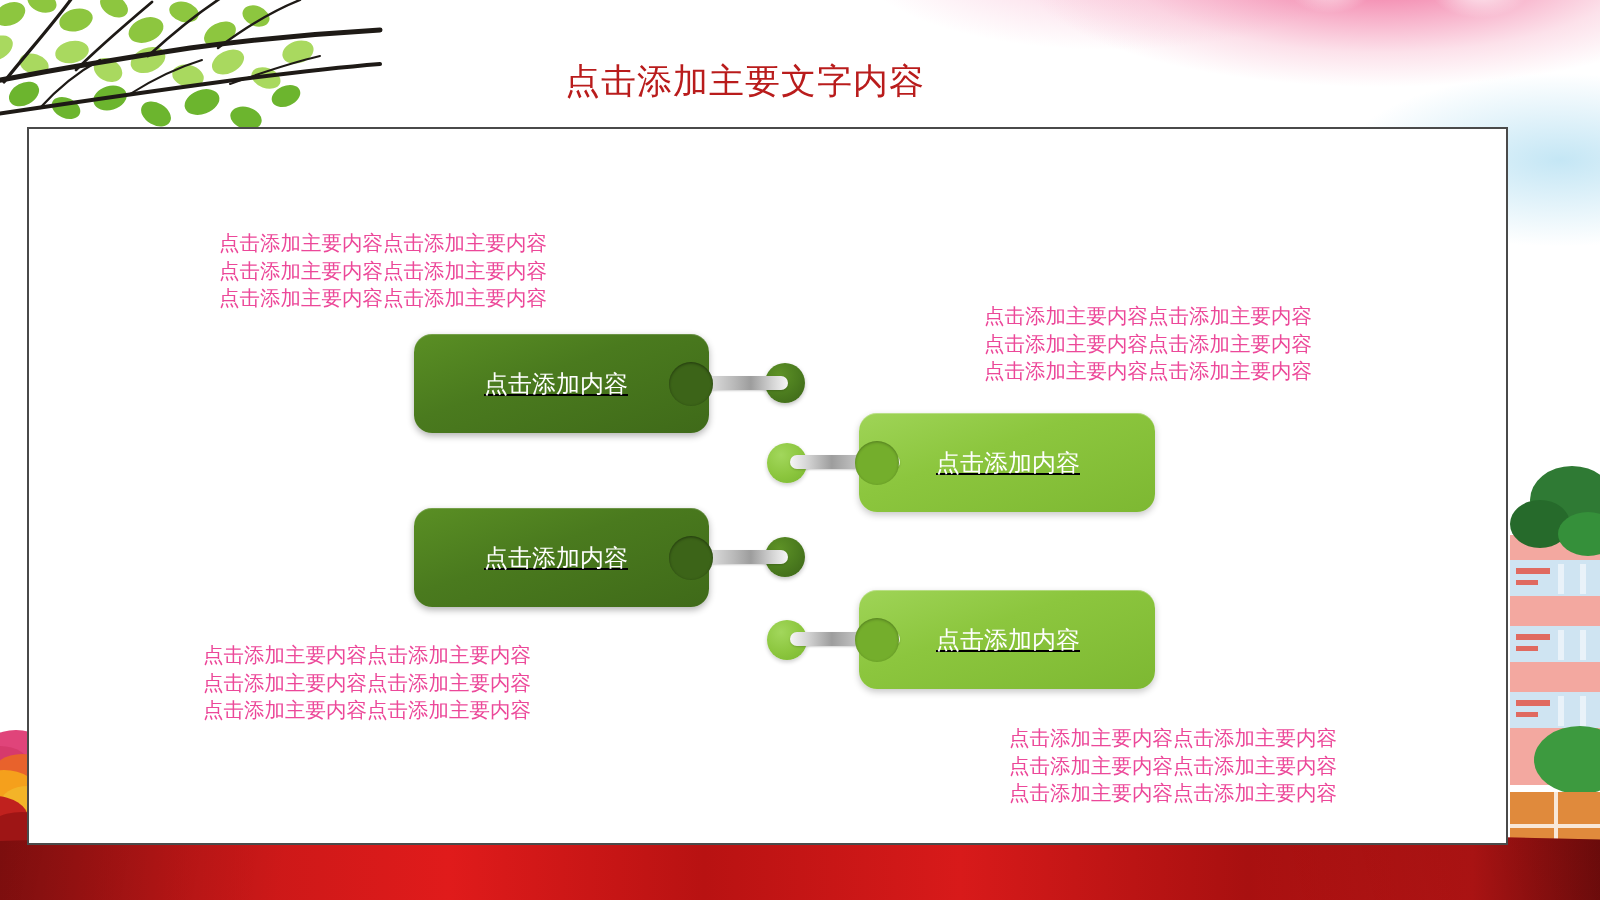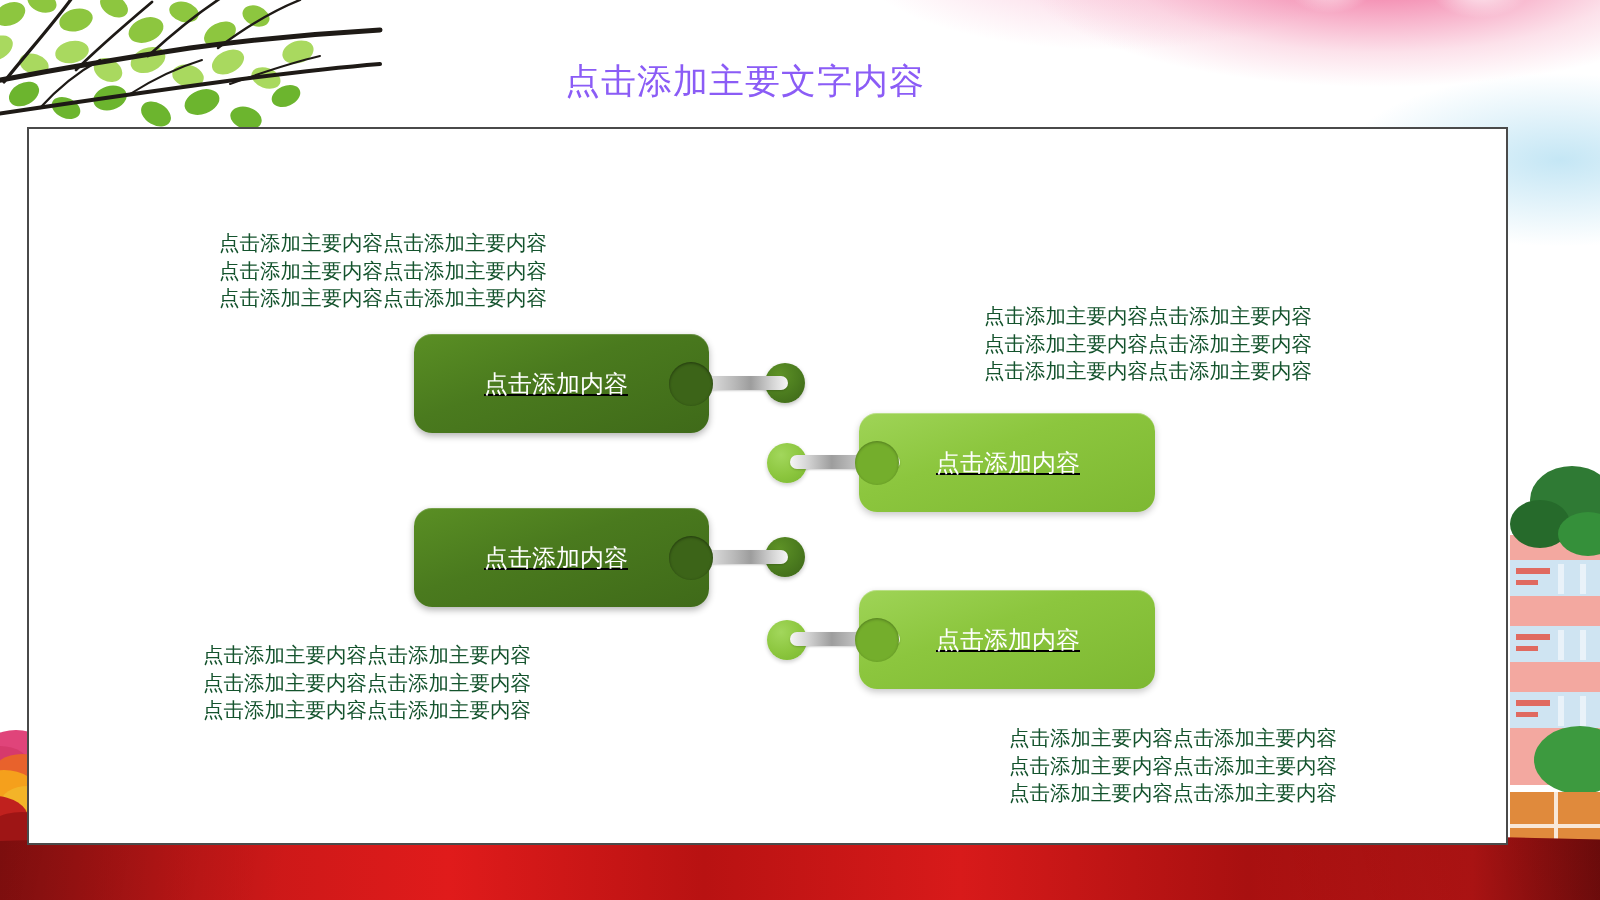--- a/index.html
+++ b/index.html
@@ -71,31 +71,31 @@
     box-sizing: border-box;
   }
 
   
   .title {
     position: absolute;
     left: 0; top: 58px;
     width: 1490px;
     text-align: center;
     font-size: 35px;
-    color: #8b5cf6;
+    color: #b91c1c;
     letter-spacing: 1px;
     white-space: nowrap;
   }
 
   
   .para {
     position: absolute;
     font-size: 20.5px;
     line-height: 27.5px;
-    color: #14532d;
+    color: #ec4899;
     white-space: nowrap;
   }
   .para-tl { left: 219px; top: 229px; }
   .para-tr { left: 984px; top: 302px; }
   .para-bl { left: 203px; top: 641px; }
   .para-br { left: 1009px; top: 724px; }
 
   
   .tag {
     position: absolute;

